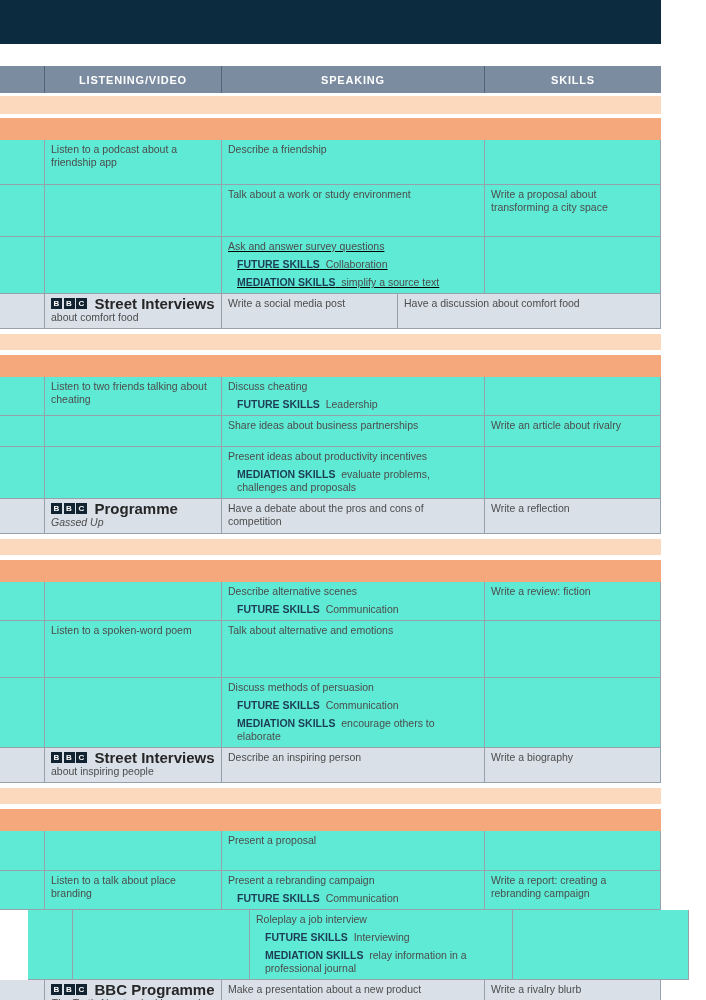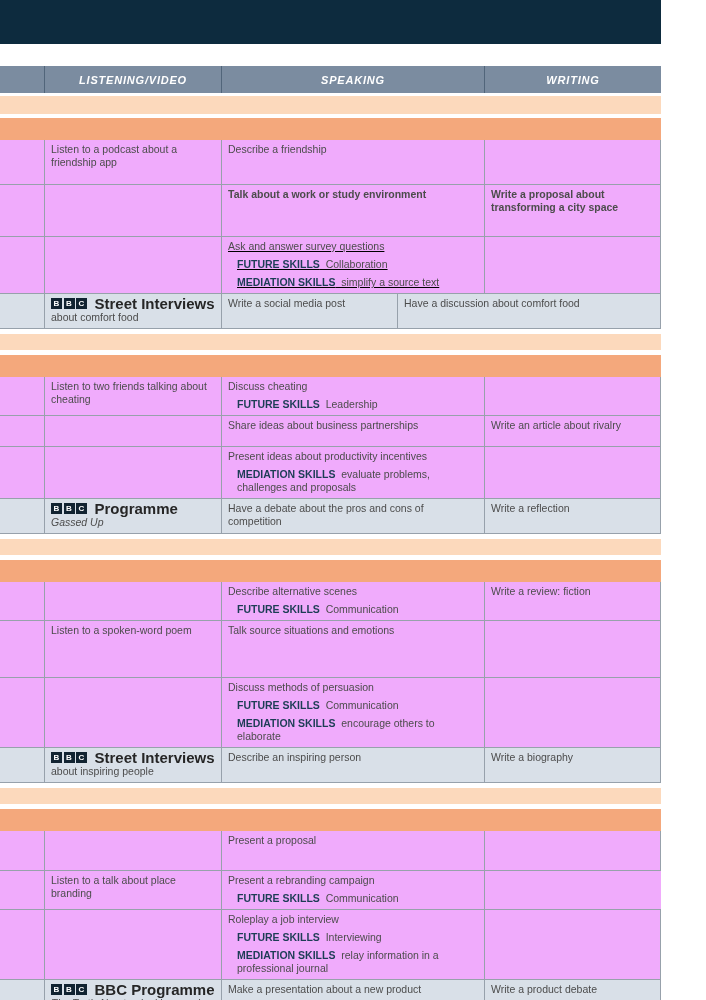--- a/index.html
+++ b/index.html
@@ -8,36 +8,36 @@
     font-family:"Liberation Sans","DejaVu Sans",sans-serif;
   }
   .page { position:relative; width:706px; height:1000px; background:#fff; }
   .content { width:661px; }
 
   .navy-band { width:661px; height:44px; background:#0d2b3e; }
 
   .thead { width:661px; height:27px; margin-top:22px; background:#7b8ca0; display:flex; box-sizing:border-box; }
   .hc { display:flex; align-items:center; justify-content:center; box-sizing:border-box;
         color:#ffffff; font-weight:bold; font-size:11px; letter-spacing:0.8px;
-        border-right:1px solid #51657a;font-style:italic; }
+        border-right:1px solid #51657a; }
   .hc.c0 { width:45px; }
   .hc.c1 { width:177px; }
   .hc.c2 { width:263px; }
   .hc.c3 { width:176px; border-right:none; }
 
   .bar { width:661px; }
   .bar-light { background:#fcd9bc; }
   .bar-orange { background:#f4a87c; }
   .bar.top1 { margin-top:3px; height:18px; }
   .bar.top2 { margin-top:4px; height:22px; }
   .bar.mid1 { margin-top:5px; height:16px; }
   .bar.mid2 { margin-top:5px; height:22px; }
 
   .section { width:661px; }
-  .row { display:flex; width:661px; box-sizing:border-box; border-bottom:1px solid #97a1ab; background:#f0abfc; }
+  .row { display:flex; width:661px; box-sizing:border-box; border-bottom:1px solid #97a1ab; background:#5eead4; }
   .row.bbc { background:#d9e0e8; }
   .cell { box-sizing:border-box; border-right:1px solid #97a1ab; padding:3px 6px 4px 6px;
           font-size:10.5px; line-height:13px; color:#4c4c4c; }
   .cell.c0 { width:45px; padding:0; }
   .cell.c1 { width:177px; }
   .cell.c2 { width:263px; }
   .cell.c3 { width:176px; }
 
   .line { margin-top:0; }
   .line + .line { margin-top:5px;padding-left:9px; }
@@ -55,39 +55,39 @@
 <body>
 
 <div class="page">
   <div class="content">
     <div class="navy-band"></div>
 
     <div class="thead">
       <div class="hc c0"></div>
       <div class="hc c1">LISTENING/VIDEO</div>
       <div class="hc c2">SPEAKING</div>
-      <div class="hc c3">WRITING</div>
+      <div class="hc c3">SKILLS</div>
     </div>
 
     <div class="bar bar-light top1"></div>
     <div class="bar bar-orange top2"></div>
 
     <div id="table-body">
         <div class="section">
           <div class="row" style="min-height: 45px;">
             <div class="cell c0"></div>
             <div class="cell c1">
               <div class="line">Listen to a podcast about a friendship app</div>
             </div>
             <div class="cell c2">
               <div class="line">Describe a friendship</div>
             </div>
             <div class="cell c3"></div>
           </div>
-          <div class="row" style="min-height: 52px; font-weight: bold;">
+          <div class="row" style="min-height: 52px;">
             <div class="cell c0"></div>
             <div class="cell c1"></div>
             <div class="cell c2">
               <div class="line">Talk about a work or study environment</div>
             </div>
             <div class="cell c3">
               <div class="line">Write a proposal about transforming a city space</div>
             </div>
           </div>
           <div class="row" style="min-height: 52px; text-decoration: underline;">
@@ -188,21 +188,21 @@
             <div class="cell c3">
               <div class="line">Write a review: fiction</div>
             </div>
           </div>
           <div class="row" style="min-height: 57px; justify-content: space-between;">
             <div class="cell c0"></div>
             <div class="cell c1">
               <div class="line">Listen to a spoken-word poem</div>
             </div>
             <div class="cell c2">
-              <div class="line">Talk source situations and emotions</div>
+              <div class="line">Talk about alternative and emotions</div>
             </div>
             <div class="cell c3"></div>
           </div>
           <div class="row" style="min-height: 58px; justify-content: space-between;">
             <div class="cell c0"></div>
             <div class="cell c1"></div>
             <div class="cell c2">
               <div class="line">Discuss methods of persuasion</div>
               <div class="line"><span class="sk-label">FUTURE SKILLS</span><span>&nbsp; Communication</span></div>
               <div class="line"><span class="sk-label">MEDIATION SKILLS</span><span>&nbsp; encourage others to elaborate</span></div>
@@ -243,22 +243,25 @@
           </div>
           <div class="row" style="min-height: 34px;">
             <div class="cell c0"></div>
             <div class="cell c1">
               <div class="line">Listen to a talk about place branding</div>
             </div>
             <div class="cell c2">
               <div class="line">Present a rebranding campaign</div>
               <div class="line"><span class="sk-label">FUTURE SKILLS</span><span>&nbsp; Communication</span></div>
             </div>
-          </div>
-          <div class="row" style="min-height: 62px;">
+            <div class="cell c3">
+              <div class="line">Write a report: creating a rebranding campaign</div>
+            </div>
+          </div>
+          <div class="row" style="min-height: 62px; margin-left: 28px;">
             <div class="cell c0"></div>
             <div class="cell c1"></div>
             <div class="cell c2">
               <div class="line">Roleplay a job interview</div>
               <div class="line"><span class="sk-label">FUTURE SKILLS</span><span>&nbsp; Interviewing</span></div>
               <div class="line"><span class="sk-label">MEDIATION SKILLS</span><span>&nbsp; relay information in a professional journal</span></div>
             </div>
             <div class="cell c3"></div>
           </div>
           <div class="row bbc" style="min-height: 41px;">
@@ -271,19 +274,19 @@
                   <span class="blk">C</span>
                 </span>
                 <span class="bbc-title">BBC Programme</span>
               </div>
               <div class="bbc-sub it">The Truth About ... looking good</div>
             </div>
             <div class="cell c2">
               <div class="line">Make a presentation about a new product</div>
             </div>
             <div class="cell c3">
-              <div class="line">Write a product debate</div>
+              <div class="line">Write a rivalry blurb</div>
             </div>
           </div>
         </div>
       </div>
   </div>
 </div>
 
 </body></html>

